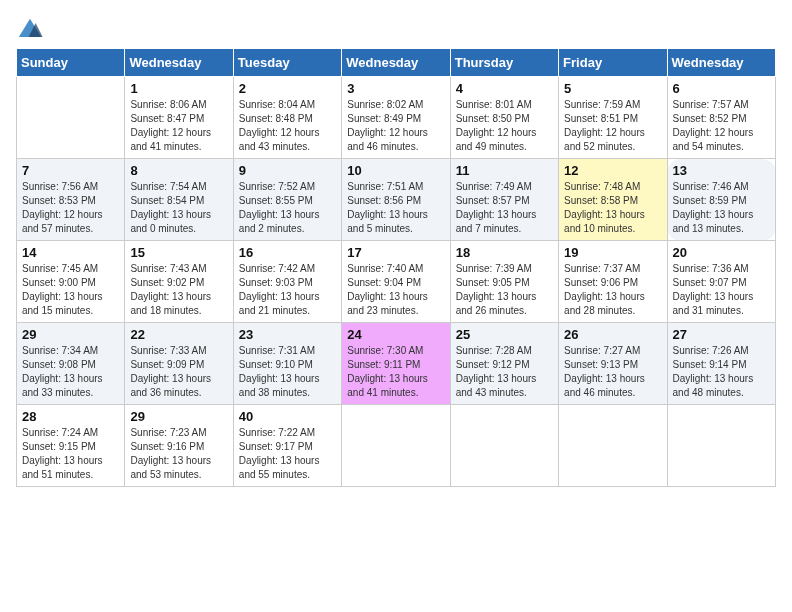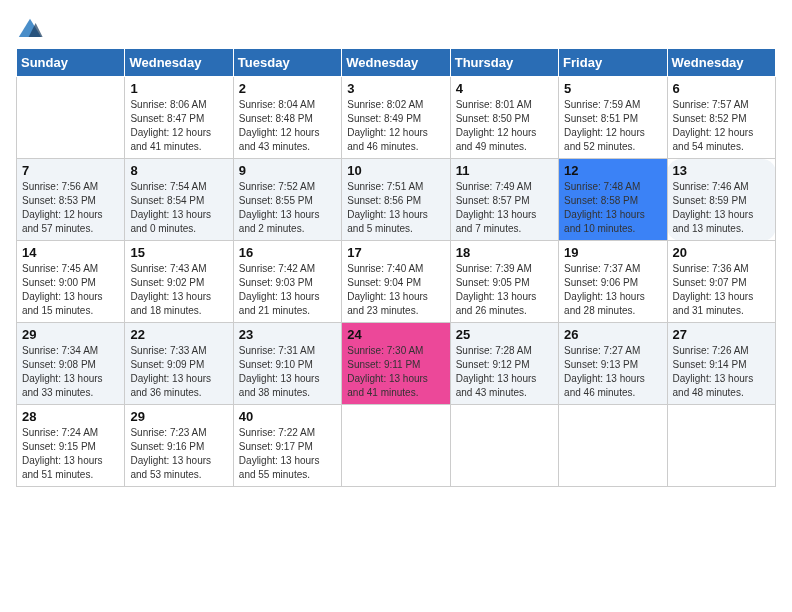--- a/index.html
+++ b/index.html
@@ -159,21 +159,21 @@
           <div class="day-info">Sunrise: 7:52 AM<br>Sunset: 8:55 PM<br>Daylight: 13 hours<br>and 2 minutes.</div>
         </td>
         <td style="background: rgb(240, 244, 248);">
           <span class="day-num">10</span>
           <div class="day-info">Sunrise: 7:51 AM<br>Sunset: 8:56 PM<br>Daylight: 13 hours<br>and 5 minutes.</div>
         </td>
         <td style="background: rgb(240, 244, 248);">
           <span class="day-num">11</span>
           <div class="day-info">Sunrise: 7:49 AM<br>Sunset: 8:57 PM<br>Daylight: 13 hours<br>and 7 minutes.</div>
         </td>
-        <td style="background: #3b82f6;">
+        <td style="background: #fef9c3;">
           <span class="day-num">12</span>
           <div class="day-info">Sunrise: 7:48 AM<br>Sunset: 8:58 PM<br>Daylight: 13 hours<br>and 10 minutes.</div>
         </td>
         <td style="background: rgb(240, 244, 248); border-radius: 14px;">
           <span class="day-num">13</span>
           <div class="day-info">Sunrise: 7:46 AM<br>Sunset: 8:59 PM<br>Daylight: 13 hours<br>and 13 minutes.</div>
         </td>
       </tr>
       <tr>
         <td>
@@ -211,21 +211,21 @@
           <div class="day-info">Sunrise: 7:34 AM<br>Sunset: 9:08 PM<br>Daylight: 13 hours<br>and 33 minutes.</div>
         </td>
         <td style="background: rgb(240, 244, 248);">
           <span class="day-num">22</span>
           <div class="day-info">Sunrise: 7:33 AM<br>Sunset: 9:09 PM<br>Daylight: 13 hours<br>and 36 minutes.</div>
         </td>
         <td style="background: rgb(240, 244, 248);">
           <span class="day-num">23</span>
           <div class="day-info">Sunrise: 7:31 AM<br>Sunset: 9:10 PM<br>Daylight: 13 hours<br>and 38 minutes.</div>
         </td>
-        <td style="background: #ec4899;">
+        <td style="background: #f0abfc;">
           <span class="day-num">24</span>
           <div class="day-info">Sunrise: 7:30 AM<br>Sunset: 9:11 PM<br>Daylight: 13 hours<br>and 41 minutes.</div>
         </td>
         <td style="background: rgb(240, 244, 248);">
           <span class="day-num">25</span>
           <div class="day-info">Sunrise: 7:28 AM<br>Sunset: 9:12 PM<br>Daylight: 13 hours<br>and 43 minutes.</div>
         </td>
         <td style="background: rgb(240, 244, 248);">
           <span class="day-num">26</span>
           <div class="day-info">Sunrise: 7:27 AM<br>Sunset: 9:13 PM<br>Daylight: 13 hours<br>and 46 minutes.</div>

